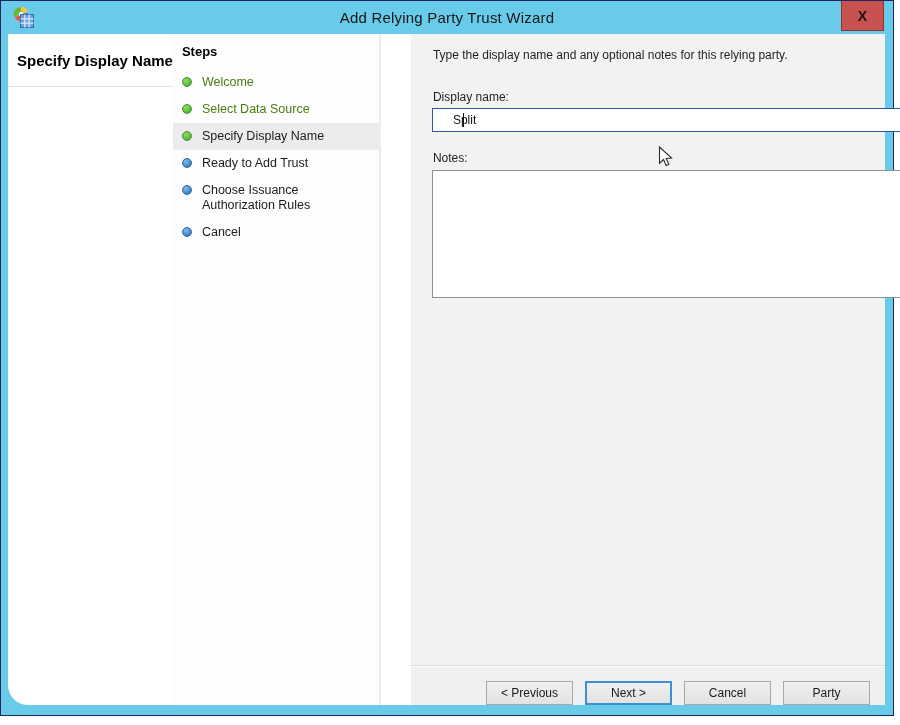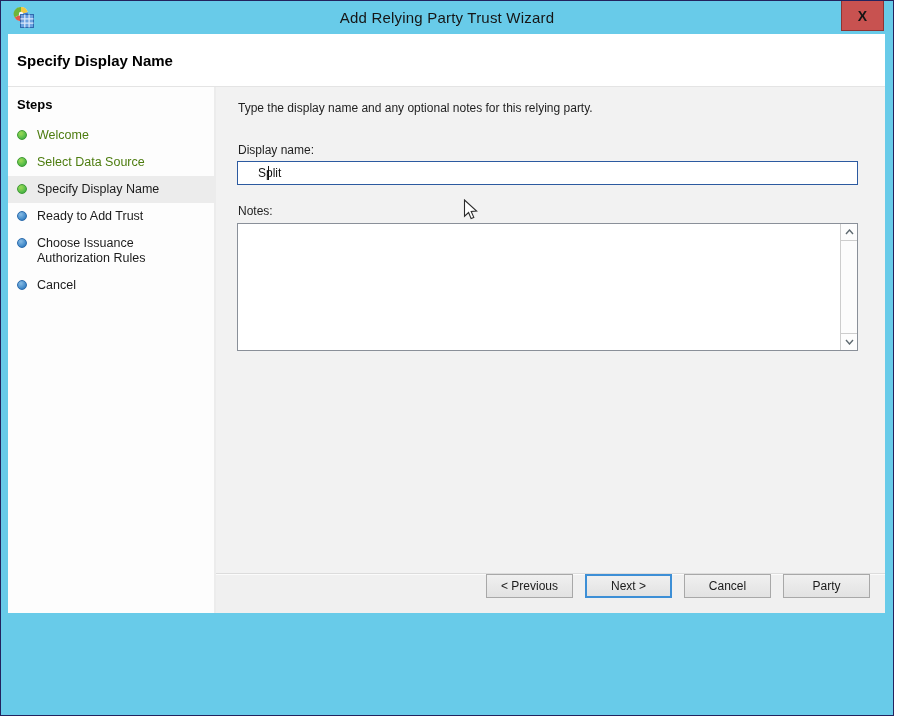--- a/index.html
+++ b/index.html
@@ -30,34 +30,34 @@
     position:absolute; right:9px; top:0; width:41px; height:29px;
     background:#c85250;
     border:1px solid #8d3434; border-top:none;
     color:#151515; font-weight:bold; font-size:14px;
     display:flex; align-items:center; justify-content:center;
     cursor:default;
   }
 
   
   .body {
-    position:absolute; left:7px; top:33px; width:877px; height:579px;
+    position:absolute; left:7px; top:33px; width:877px; height:671px;
     background:#ffffff;
-    display:flex; flex-direction:column;border-radius:20px;
+    display:flex; flex-direction:row;border-radius:20px;
   }
   .header {
     height:52px; flex:none; background:#ffffff;
     border-bottom:1px solid #e4e4e4;
     display:flex; align-items:center;
   }
   .page-heading {
     margin-left:9px; font-size:15px; font-weight:bold; color:#000000;
   }
 
-  .content-row { flex:1; display:flex; min-height:0; }
+  .content-row { flex:1; display:flex; min-height:0;gap:30px; }
 
   
   .sidebar {
     width:206px; flex:none; background:#fdfdfd;
     border-right:2px solid #ececec;
     box-sizing:content-box; padding-top:8px;
   }
   .steps-heading {
     font-size:13px; font-weight:bold; color:#000;
     padding:2px 0 10px 9px;
@@ -128,21 +128,21 @@
     background:#fdfdfd;
   }
   .scroll-btn.up   { top:0; border-bottom:1px solid #cdcdcd; }
   .scroll-btn.down { bottom:0; border-top:1px solid #cdcdcd; }
 
   
   .footer {
     height:39px; flex:none; background:#f0f0f0;
     border-top:1px solid #dcdcdc;
     box-shadow:inset 0 1px 0 #fbfbfb;
-    display:flex; align-items:flex-start; justify-content:flex-end;
+    display:flex; align-items:flex-end; justify-content:flex-end;
     gap:12px; padding-right:15px;
   }
   .btn {
     min-width:87px; height:24px;
     background:linear-gradient(#f0f0f0,#e2e2e2);
     border:1px solid #a8a8a8;
     font-family:"Liberation Sans","DejaVu Sans",sans-serif;
     font-size:12px; color:#1b1b1b;
     display:flex; align-items:center; justify-content:center;
     box-sizing:border-box; cursor:default;

